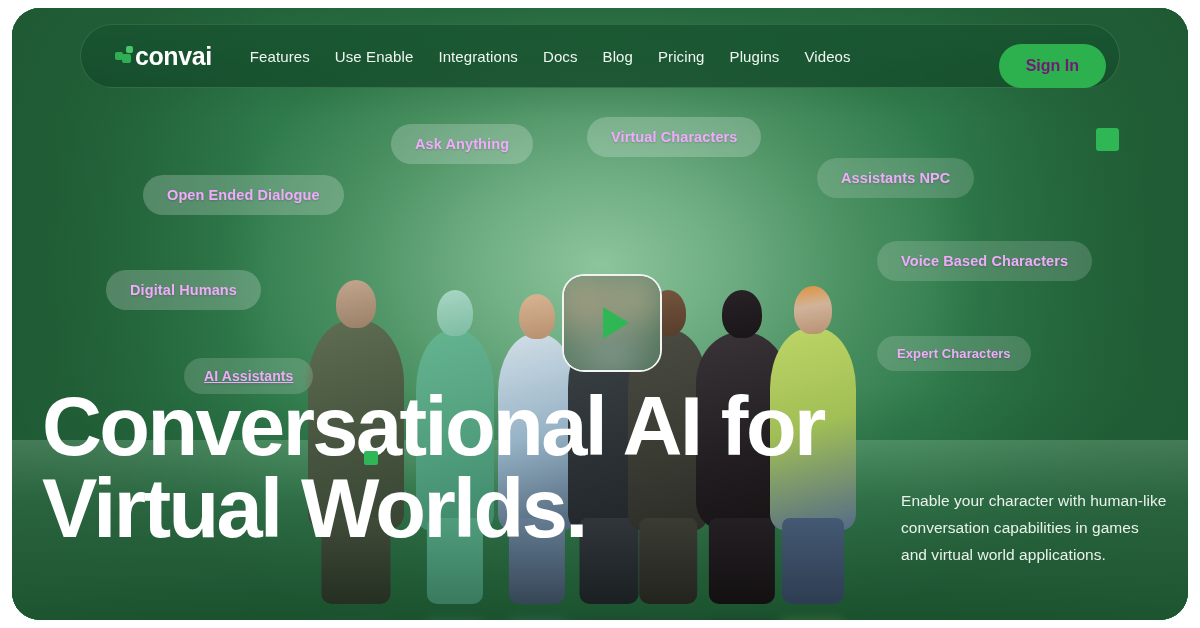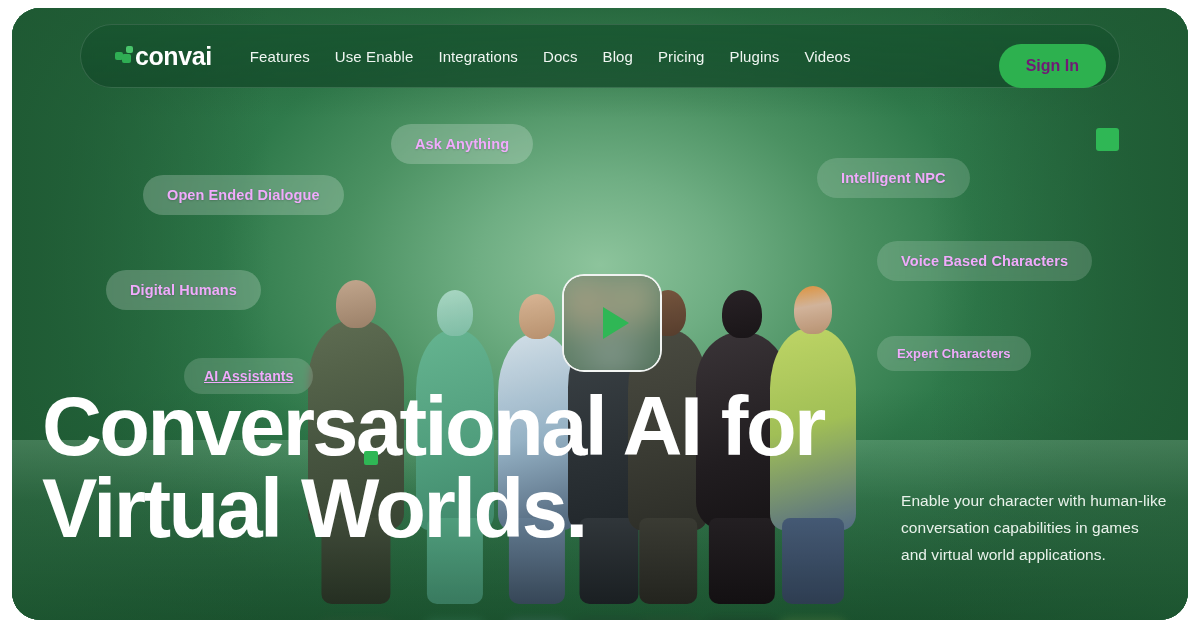--- a/index.html
+++ b/index.html
@@ -246,21 +246,22 @@
       <a href="#">Blog</a>
       <a href="#">Pricing</a>
       <a href="#">Plugins</a>
       <a href="#">Videos</a>
     </nav>
 
     <button class="signin">Sign In</button>
   </div>
 
   <div class="pill" style="left:379px; top:116px;">Ask Anything</div>
-  <div class="pill soft" style="left:805px; top:150px;">Intelligent NPC</div>
+  <div class="pill" style="left:575px; top:109px;">Virtual Characters</div>
+  <div class="pill soft" style="left:805px; top:150px;">Assistants NPC</div>
   <div class="pill" style="left:131px; top:167px;">Open Ended Dialogue</div>
   <div class="pill" style="left:94px;  top:262px;">Digital Humans</div>
   <div class="pill soft" style="left:865px; top:233px;">Voice Based Characters</div>
   <div class="pill soft" style="left:865px; top:328px; font-size:13px; padding:10px 20px;">Expert Characters</div>
   <div class="pill soft" style="left:172px; top:350px; font-size:14px; padding:10px 20px;text-decoration:underline;">AI Assistants</div>
 
   <div class="accent-sq"></div>
 
   <div class="video-card">
     <div class="video-blur"></div>

